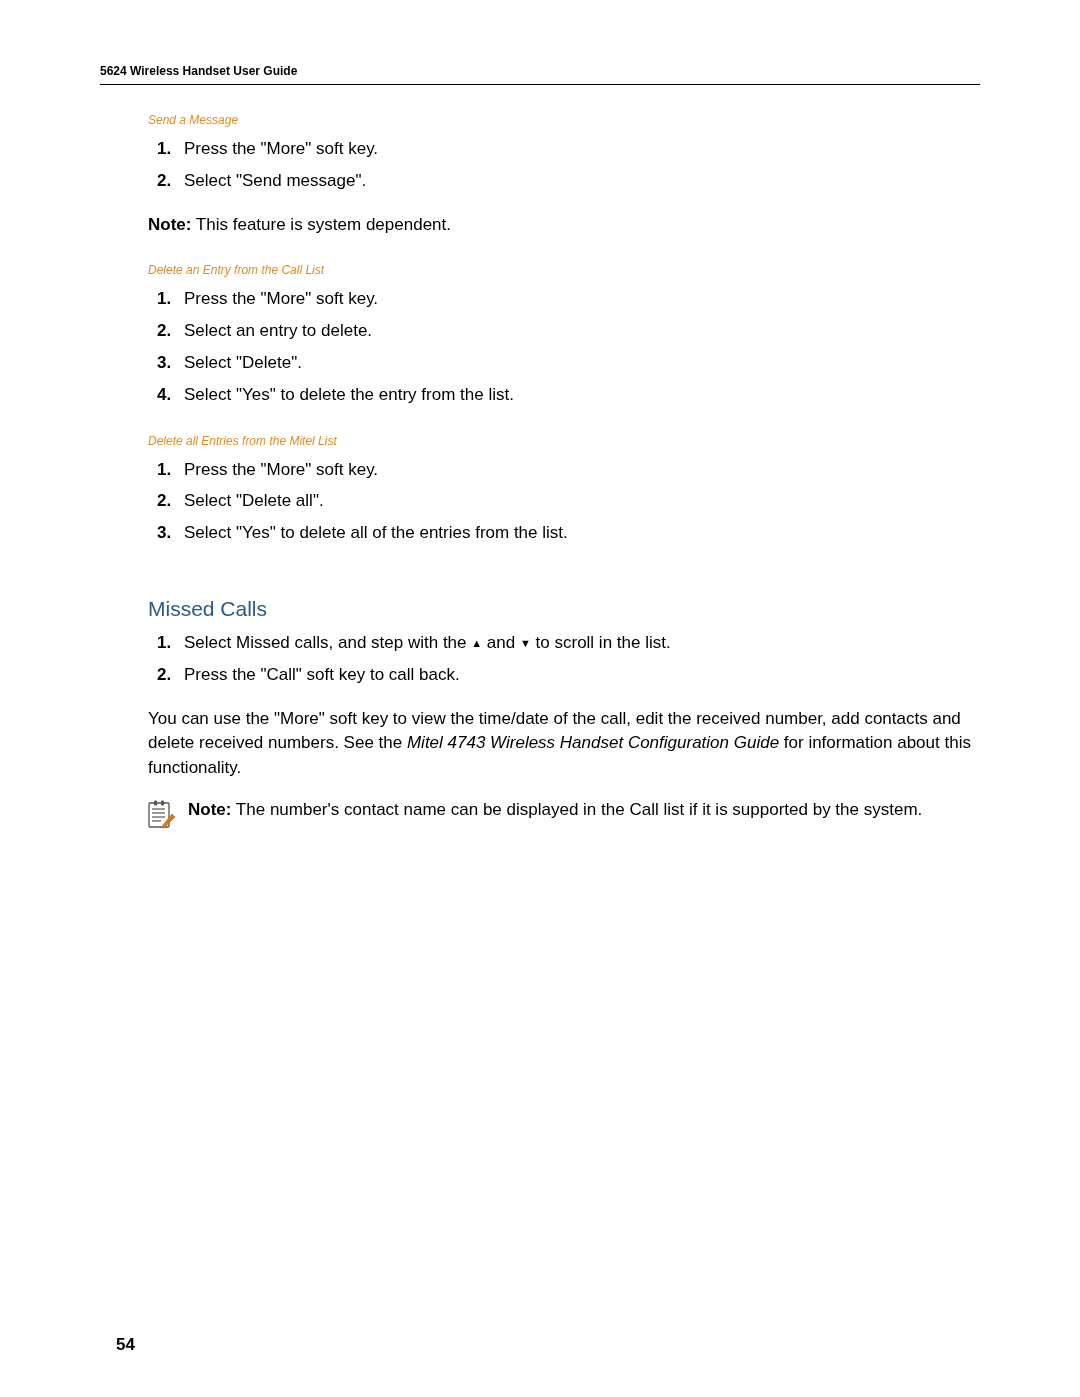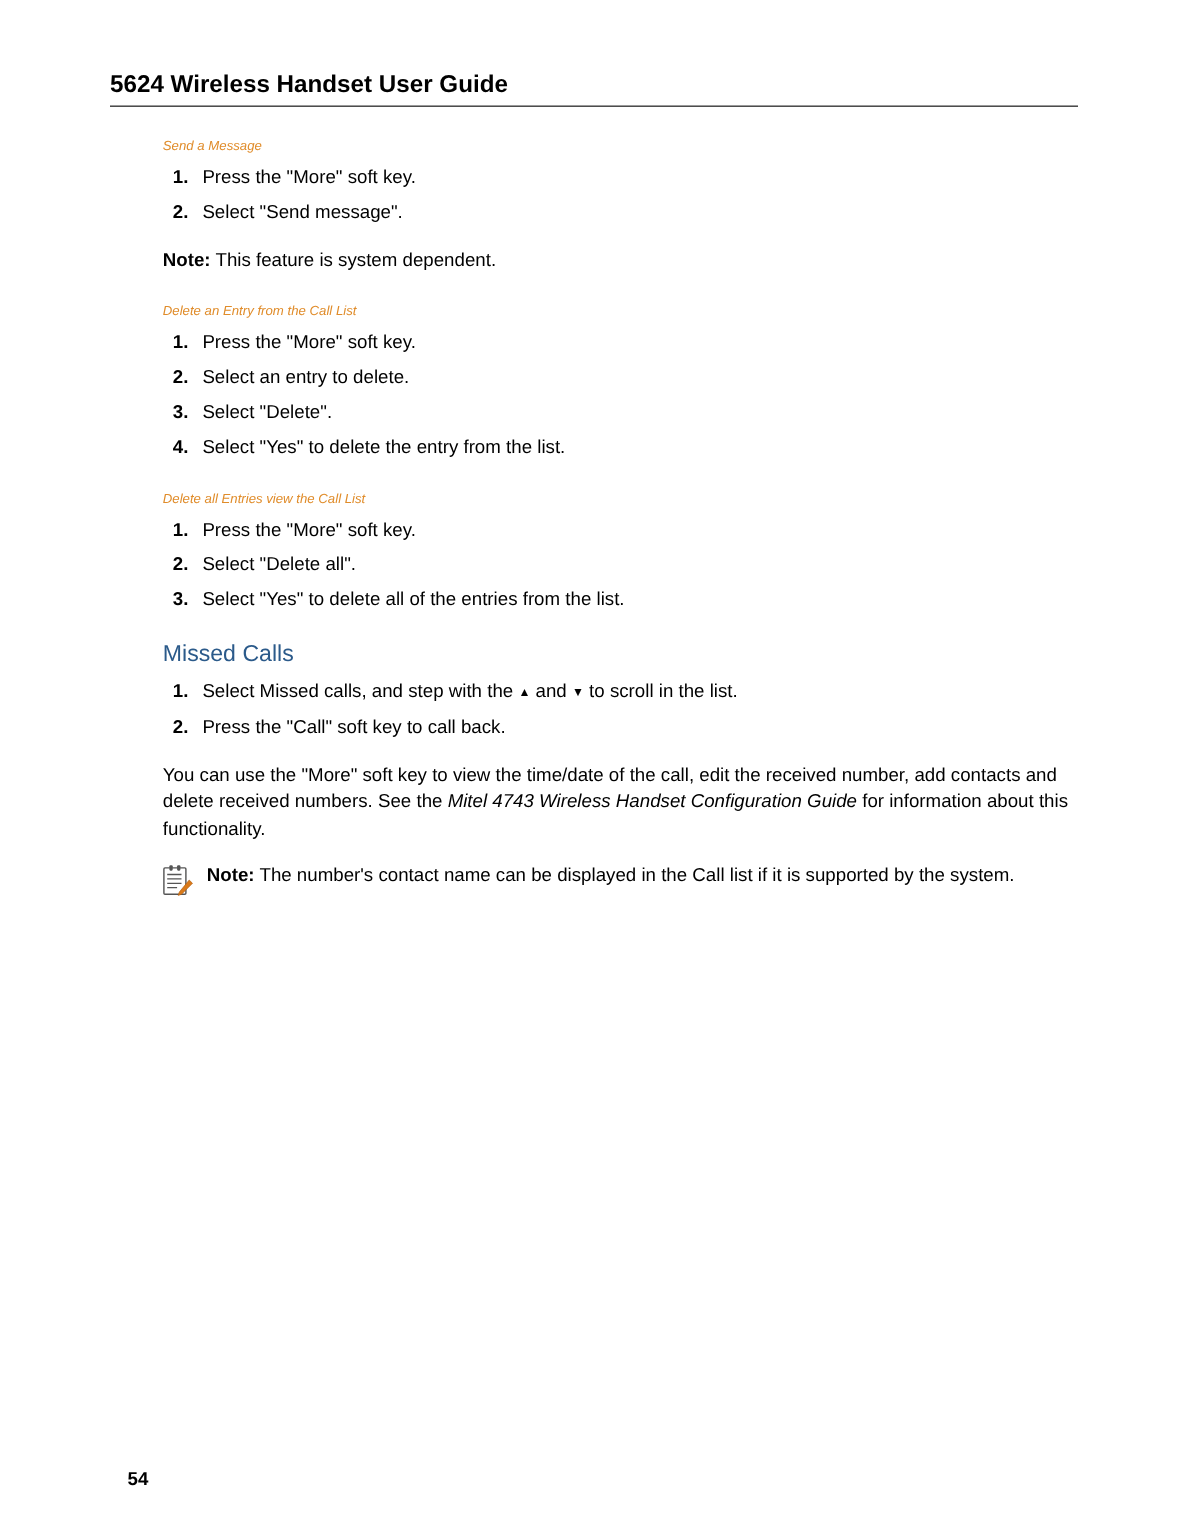--- a/index.html
+++ b/index.html
@@ -13,21 +13,21 @@
     position: relative;
   }
   .page {
     padding: 64px 100px 40px 100px;
     box-sizing: border-box;
     height: 100%;
     position: relative;
   }
   .header-title {
     font-weight: bold;
-    font-size: 22px;
+    font-size: 12px;
     margin-bottom: 6px;
   }
   .header-rule {
     border: none;
     border-top: 1.5px solid #000;
     margin: 0 0 28px 0;
   }
   .content {
     margin-left: 48px;
   }
@@ -55,21 +55,21 @@
     font-size: 17px;
     margin: 18px 0 18px 0;
     line-height: 1.4;
   }
   .note-para b {
     font-weight: bold;
   }
   .section-blue {
     color: #2b5a8a;
     font-size: 21px;
-    margin-top: 26px;
+    margin-top: 52px;
     margin-bottom: 10px;
   }
   .body-para {
     font-size: 17px;
     margin: 18px 0;
     line-height: 1.45;
   }
   .body-para i {
     font-style: italic;
   }
@@ -119,21 +119,21 @@
     </div>
 
     <div class="section-orange">Delete an Entry from the Call List</div>
     <ol class="numbered">
       <li>Press the "More" soft key.</li>
       <li>Select an entry to delete.</li>
       <li>Select "Delete".</li>
       <li>Select "Yes" to delete the entry from the list.</li>
     </ol>
 
-    <div class="section-orange">Delete all Entries view the Call List</div>
+    <div class="section-orange">Delete all Entries from the Mitel List</div>
     <ol class="numbered">
       <li>Press the "More" soft key.</li>
       <li>Select "Delete all".</li>
       <li>Select "Yes" to delete all of the entries from the list.</li>
     </ol>
 
     <div class="section-blue">Missed Calls</div>
     <ol class="numbered">
       <li>
         <span>Select Missed calls, and step with the </span><span class="tri">▲</span><span> and </span><span class="tri">▼</span><span> to scroll in the list.</span>

